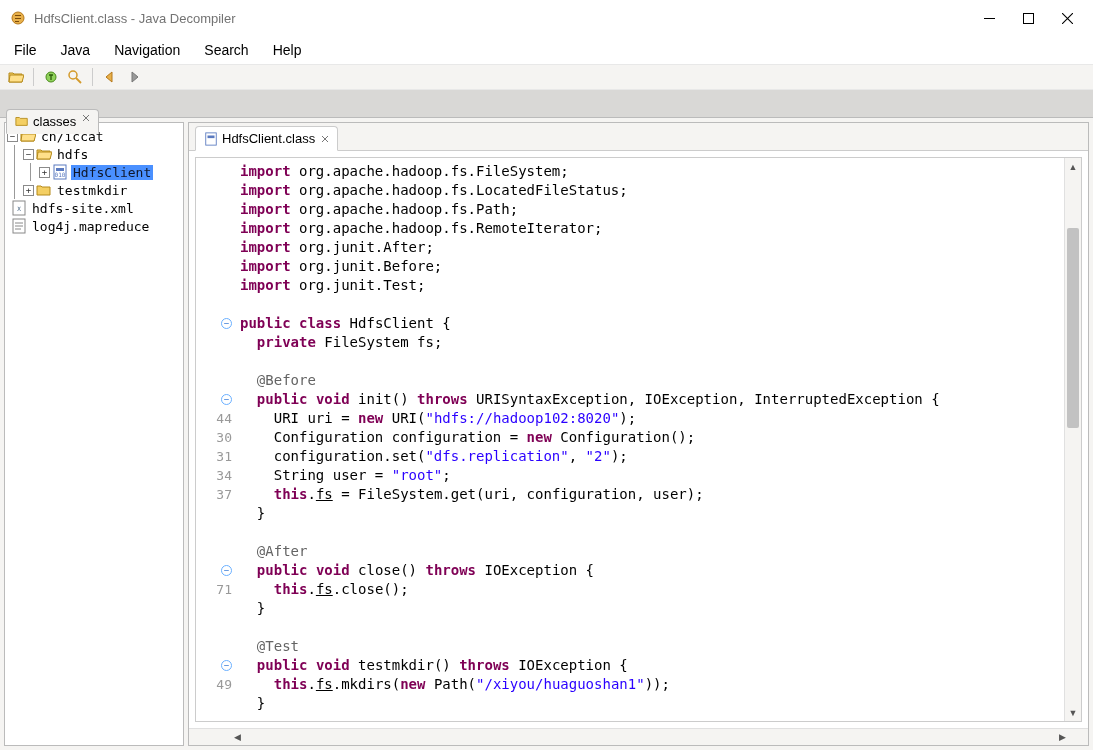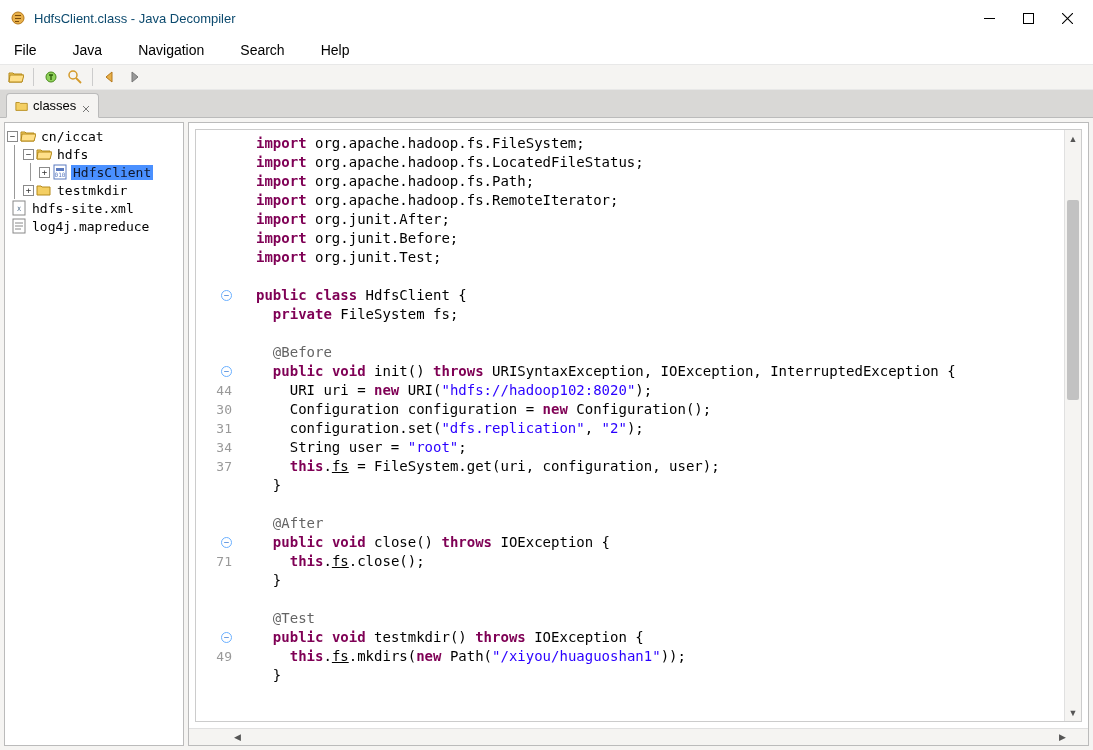--- a/index.html
+++ b/index.html
@@ -1,47 +1,47 @@
 <!DOCTYPE html>
 <html><head>
 <meta charset="utf-8">
 <style>
 * { box-sizing: border-box; margin: 0; padding: 0; }
 body { font-family: "Segoe UI", Tahoma, sans-serif; font-size: 13px; background: #fff; width: 1093px; height: 750px; overflow: hidden; display: flex; flex-direction: column; }
 .titlebar { height: 36px; display: flex; align-items: center; padding: 0 10px; background: #fff; }
 .titlebar-icon { width: 16px; height: 16px; margin-right: 8px; }
-.titlebar-title { flex: 1; font-size: 13px; color: #0c4a6e; }
+.titlebar-title { flex: 1; font-size: 13px; color: #737373; }
 .win-controls { display: flex; gap: 28px; margin-right: 10px; }
 .win-btn { font-family: "Segoe MDL2 Assets", sans-serif; font-size: 13px; color: #000; cursor: default; }
-.menubar { height: 28px; display: flex; align-items: center; padding: 0 6px; gap: 20px; background: #fff; border-bottom: 0; }
+.menubar { height: 28px; display: flex; align-items: center; padding: 0 6px; gap: 8px; background: #fff; border-bottom: 0; }
 .menu-item { padding: 4px 8px; font-size: 14px; cursor: default; }
 .toolbar { height: 26px; display: flex; align-items: center; padding: 0 6px; gap: 4px; background: #f5f4f2; border-top: 1px solid #e8e8e8; border-bottom: 1px solid #e8e8e8; }
 .tool-sep { width: 1px; height: 18px; background: #ccc; margin: 0 3px; }
 .tool-btn { width: 20px; height: 20px; display: flex; align-items: center; justify-content: center; }
 .tabbar-outer { height: 28px; display: flex; align-items: flex-end; padding: 0 6px; background: #d9d8d6; border-bottom: 1px solid #bbb; }
-.tab-outer { display: flex; align-items: flex-end; gap: 4px; padding: 4px 8px; background: #f5f4f2; border: 1px solid #bbb; border-bottom: 1px solid #f5f4f2; border-radius: 4px 4px 0 0; font-size: 13px; position: relative; top: 1px; }
+.tab-outer { display: flex; align-items: flex-start; gap: 4px; padding: 4px 8px; background: #f5f4f2; border: 1px solid #bbb; border-bottom: 1px solid #f5f4f2; border-radius: 4px 4px 0 0; font-size: 13px; position: relative; top: 17px; }
 .tab-close { font-size: 10px; color: #666; margin-left: 2px; }
 .content { flex: 1; display: flex; background: #f5f4f2; padding: 4px; gap: 4px; min-height: 0; }
 .sidebar { width: 180px; background: #fff; border: 1px solid #bbb; overflow: auto; }
 .tree { padding: 4px 2px; font-size: 13px; font-family: Consolas, monospace; white-space: nowrap; }
 .tree-row { display: flex; align-items: center; height: 18px; padding: 0; }
 .tree-indent { display: inline-block; height: 18px; background-image: repeating-linear-gradient(to right, transparent 0, transparent 7px, #999 7px, #999 8px, transparent 8px, transparent 16px); position: relative; }
 .exp { width: 11px; height: 11px; border: 1px solid #8a8a8a; background: #fff; display: inline-flex; align-items: center; justify-content: center; font-size: 9px; line-height: 1; color: #333; margin-right: 2px; flex-shrink: 0; }
 .node-icon { width: 16px; height: 16px; margin-right: 3px; flex-shrink: 0; }
 .tree-label { padding: 0 2px; }
 .tree-label.selected { background: #4a90ff; color: #0f172a; }
 .main { flex: 1; display: flex; flex-direction: column; background: #fff; border: 1px solid #bbb; min-width: 0; }
 .editor-tabbar { height: 28px; display: flex; align-items: flex-end; padding: 4px 6px 0 6px; background: #f5f4f2; border-bottom: 1px solid #ccc; }
 .editor-tab { display: flex; align-items: center; gap: 4px; padding: 4px 8px; background: #fff; border: 1px solid #ccc; border-bottom: 1px solid #fff; border-radius: 4px 4px 0 0; font-size: 13px; position: relative; top: 1px; }
 .editor-wrap { flex: 1; display: flex; min-height: 0; margin: 6px; border: 1px solid #ccc; }
 .gutter { width: 40px; background: #fff; border-right: 0; font-family: Consolas, monospace; font-size: 13px; color: #999; text-align: right; padding-top: 4px; }
 .gutter-line { height: 19px; padding-right: 4px; display: flex; align-items: center; justify-content: flex-end; gap: 2px; }
 .fold-btn { width: 11px; height: 11px; border-radius: 50%; border: 1px solid #6ab0ff; background: #fff; display: inline-flex; align-items: center; justify-content: center; font-size: 9px; line-height: 1; color: #3a7bd5; }
 .code-scroll { flex: 1; overflow: hidden; position: relative; }
-.code { font-family: Consolas, monospace; font-size: 14px; line-height: 19px; padding: 4px 0 4px 4px; white-space: pre; margin-left: 16px; }
+.code { font-family: Consolas, monospace; font-size: 14px; line-height: 19px; padding: 4px 0 4px 4px; white-space: pre; }
 .kw { color: #7f0055; font-weight: bold; }
 .str { color: #2a00ff; }
 .ann { color: #646464; }
 .und { text-decoration: underline; }
 .vscroll { width: 17px; background: #f5f4f2; border-left: 1px solid #e0e0e0; position: relative; }
 .vscroll-thumb { position: absolute; left: 2px; right: 2px; background: #c2c2c2; border-radius: 2px; }
 .vscroll-arrow { position: absolute; left: 0; right: 0; height: 17px; display: flex; align-items: center; justify-content: center; font-size: 9px; color: #555; }
 .hscroll { height: 17px; background: #f5f4f2; border-top: 1px solid #e0e0e0; display: flex; align-items: center; }
 .hscroll-arrow { width: 17px; display: flex; align-items: center; justify-content: center; font-size: 9px; color: #555; }
 .hscroll-track { flex: 1; }
@@ -198,20 +198,36 @@
               <rect x="2" y="1" width="12" height="14" fill="#fff" stroke="#888"></rect>
               <path d="M4 5h8M4 8h8M4 11h6" stroke="#888"></path>
             </svg>
           </span>
         <span class="tree-label">log4j.mapreduce</span>
       </div>
     </div>
   </div>
 
   <div class="main">
+    <div class="editor-tabbar">
+      <div class="editor-tab">
+        <span>
+            <svg width="14" height="14" viewBox="0 0 16 16">
+              <rect x="2" y="1" width="12" height="14" fill="#fff" stroke="#5a7ac0"></rect>
+              <rect x="4" y="4" width="8" height="3" fill="#5a7ac0"></rect>
+            </svg>
+          </span>
+        <span>HdfsClient.class</span>
+        <span class="tab-close">
+            <svg width="8" height="8" viewBox="0 0 8 8">
+              <path d="M1 1l6 6M7 1L1 7" stroke="#777"></path>
+            </svg>
+          </span>
+      </div>
+    </div>
 
     <div class="editor-wrap">
       <div class="gutter">
         <div class="gutter-line"></div>
         <div class="gutter-line"></div>
         <div class="gutter-line"></div>
         <div class="gutter-line"></div>
         <div class="gutter-line"></div>
         <div class="gutter-line"></div>
         <div class="gutter-line"></div>

